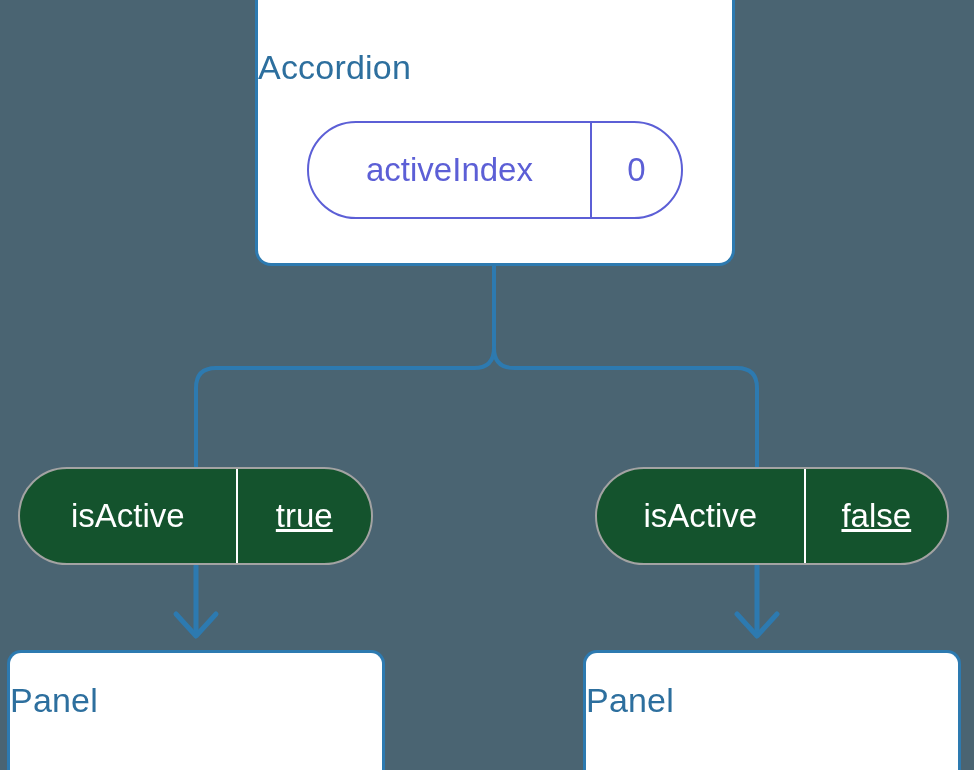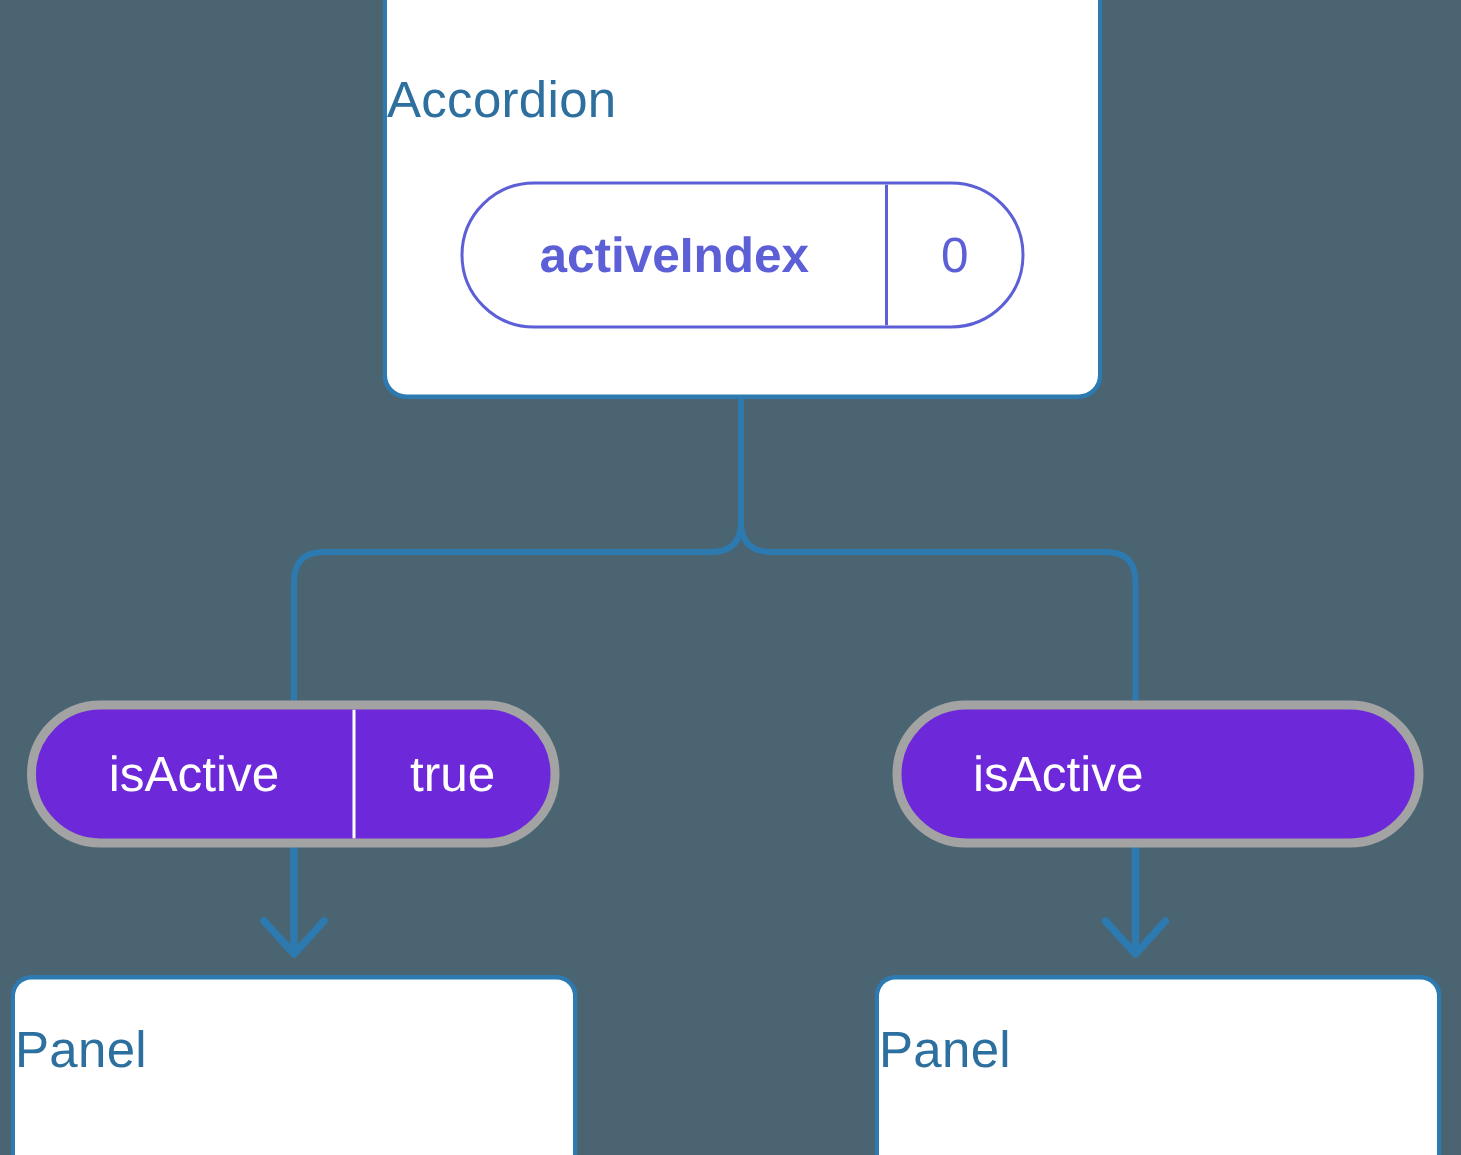--- a/index.html
+++ b/index.html
@@ -105,40 +105,41 @@
   .pill.outline .pill-val {
     color: #5c5fd6;
     font-size: 33px;
   }
   .pill.outline .pill-val {
     border-left: 2px solid #5c5fd6;
   }
 
   
   .pill.filled {
-    background: #6d28d9;
-    border: 6px solid #a3a3a3;
+    background: #14532d;
+    border: 2px solid #a3a3a3;
   }
   .pill.filled .pill-key,
   .pill.filled .pill-val {
     color: #ffffff;
     font-size: 33px;
   }
   .pill.filled .pill-val {
     border-left: 2px solid #ffffff;
+    text-decoration: underline;
   }
 
   
   #state-pill-activeindex {
     left: 307px;
     top: 121px;
     width: 376px;
     height: 98px;
   }
-  #state-pill-activeindex .pill-key { width: 284px; font-weight: bold; }
+  #state-pill-activeindex .pill-key { width: 284px; }
   #state-pill-activeindex .pill-val { width: 92px; }
 
   #prop-pill-left {
     left: 18px;
     top: 467px;
     width: 355px;
     height: 98px;
   }
   #prop-pill-left .pill-key { width: 218px; }
   #prop-pill-left .pill-val { width: 137px; }
@@ -191,19 +192,20 @@
     <div class="pill-key">isActive</div>
     <div class="pill-val">true</div>
   </div>
 
   <div class="node-box" id="panel-box-left">
     <div class="box-title panel-title">Panel</div>
   </div>
 
   <div class="pill filled" id="prop-pill-right">
     <div class="pill-key">isActive</div>
+    <div class="pill-val">false</div>
   </div>
 
   <div class="node-box" id="panel-box-right">
     <div class="box-title panel-title">Panel</div>
   </div>
 
 </div>
 
 </body></html>

